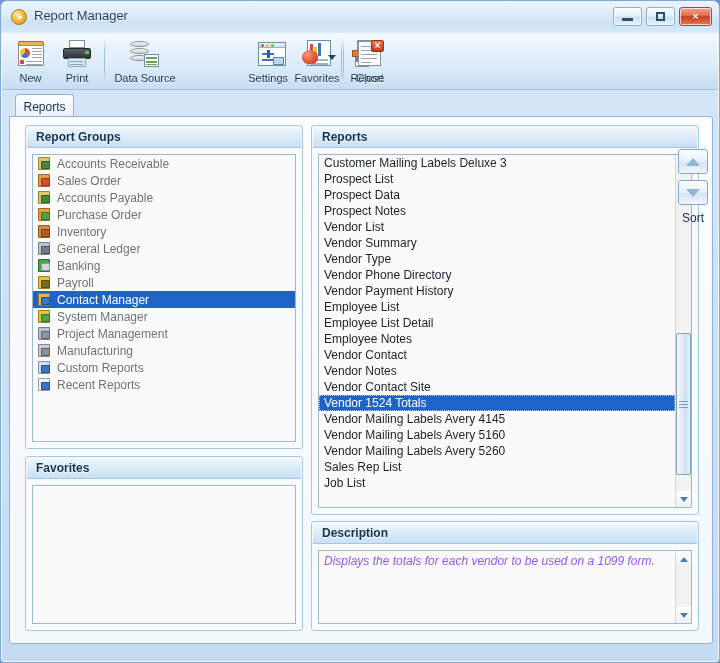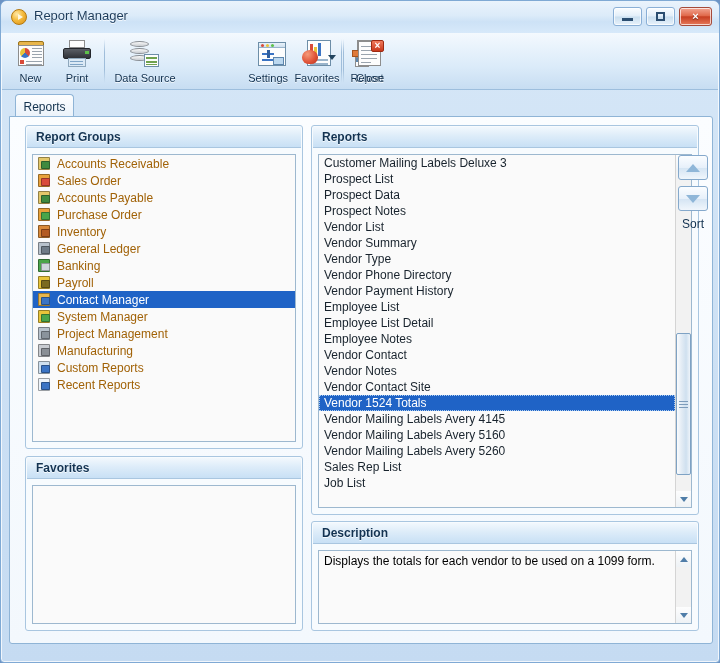--- a/index.html
+++ b/index.html
@@ -159,21 +159,21 @@
   #groups-list { position: absolute; left: 0; top: 0; right: 0; bottom: 0; }
   .grow {
     height: 17px; display: flex; align-items: center;
     padding-left: 4px; cursor: default;
   }
   .grow.sel { background: #1f63c6; }
   .grow .gicon {
     width: 15px; height: 15px; margin-right: 5px; position: relative; flex: 0 0 15px;
   }
   .grow .glabel {
-    font-size: 12px; color: #a16207; white-space: nowrap;
+    font-size: 12px; color: #737373; white-space: nowrap;
   }
   .grow.sel .glabel { color: #ffffff; }
 
   
   #reports-list {
     position: absolute; left: 0; top: 0; right: 16px; bottom: 0; overflow: hidden;
   }
   .rrow {
     height: 16px; line-height: 16px;
     padding-left: 5px; font-size: 12px; color: #18232d;
@@ -202,40 +202,40 @@
   .sthumb {
     position: absolute; left: 0; width: 15px;
     background: linear-gradient(90deg,#fafcfe 0%,#e3ecf5 35%,#cfe0ef 70%,#eef4fa 100%);
     border: 1px solid #7ea2c4; border-radius: 2px;
     display: flex; align-items: center; justify-content: center;
   }
   .grip { width: 9px; height: 7px; }
   .grip i { display: block; height: 1px; background: #7d9cbb; margin-bottom: 2px; }
 
   
-  #sort-panel { position: absolute; left: 660px; top: 38px; width: 46px; }
+  #sort-panel { position: absolute; left: 660px; top: 32px; width: 46px; }
   .sortbtn {
     width: 30px; height: 25px; margin: 0 auto 6px auto;
     border: 1px solid #85a9cc; border-radius: 3px;
     background: linear-gradient(180deg,#fbfdff 0%,#e7f0fa 50%,#d4e4f3 51%,#f0f6fc 100%);
     display: flex; align-items: center; justify-content: center;
     cursor: default;
   }
   .tri-up { width:0;height:0;border-left:7px solid transparent;border-right:7px solid transparent;border-bottom:8px solid #8fb6d8; }
   .tri-dn { width:0;height:0;border-left:7px solid transparent;border-right:7px solid transparent;border-top:8px solid #8fb6d8; }
   #sort-label { text-align: center; font-size: 12px; color: #12314f; margin-top: 1px; }
 
   
   #desc-body {
     position: absolute; left: 6px; top: 28px; right: 6px; bottom: 6px;
     background: #fafafa; border: 1px solid #9db8cf; overflow: hidden;
   }
   #desc-text {
     position: absolute; left: 5px; top: 3px; right: 20px;
-    font-size: 12px; color: #000000; line-height: 15px;
+    font-size: 12px; color: #8b5cf6; line-height: 15px; font-style: italic;
   }
 </style>
 </head>
 <body>
 
 <div id="window">
 
   <div id="titlebar">
     <div id="title-icon"></div>
     <div id="title-text">Report Manager</div>

